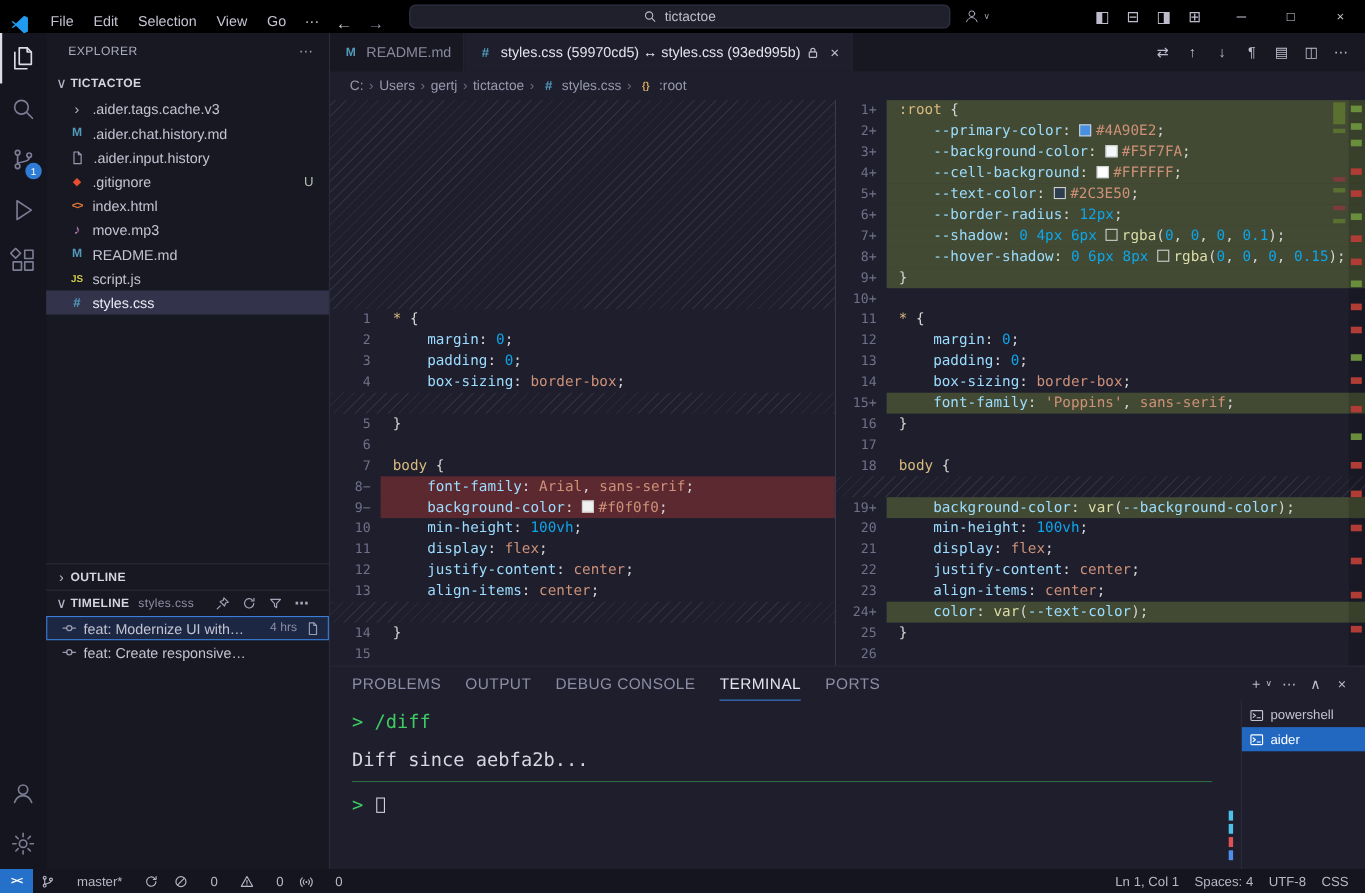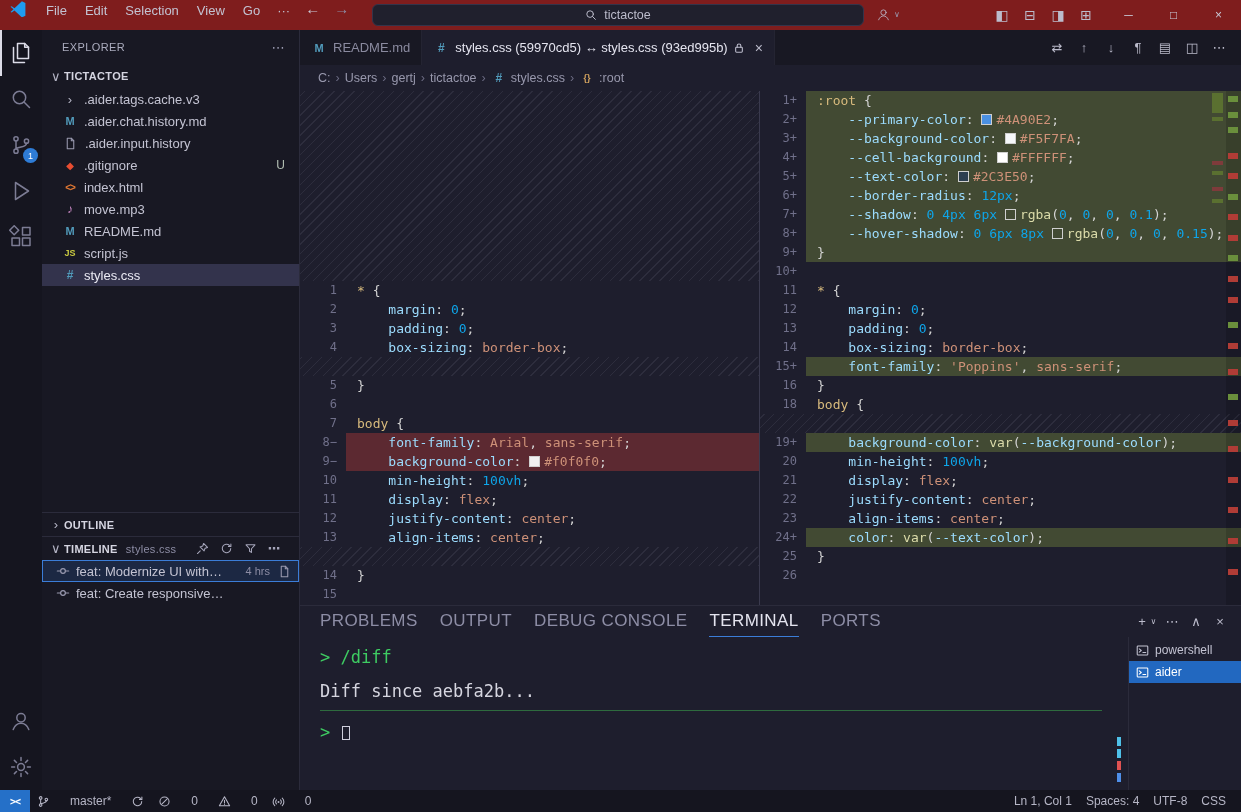--- a/index.html
+++ b/index.html
@@ -2,21 +2,21 @@
 <html><head>
 <meta charset="utf-8">
 <style>
 *{margin:0;padding:0;box-sizing:border-box}
 html,body{width:1241px;height:812px;overflow:hidden;background:#15151f;font-family:"Liberation Sans","DejaVu Sans",sans-serif;color:#c9c9d6}
 svg{display:block}
 .icn{stroke:currentColor;fill:none;stroke-width:1.5;stroke-linecap:round;stroke-linejoin:round}
 .icn13{stroke:currentColor;fill:none;stroke-width:1.3;stroke-linecap:round;stroke-linejoin:round}
 
 
-.titlebar{height:30px;background:#7f1d1d;display:flex;align-items:flex-start;padding-left:10px;position:relative;flex:none}
+.titlebar{height:30px;background:#000000;display:flex;align-items:flex-end;padding-left:10px;position:relative;flex:none}
 .logo{width:17px;height:17px;margin-right:10px}
 .menubar{display:flex}
 .menu-item{padding:3px 9px;font-size:13px;color:#c3c3d2;border-radius:4px}
 .menu-more{padding:3px 8px;color:#c3c3d2;font-size:13px}
 .nav-arrow{margin:0 7px;font-size:15px;color:#c9c9d6}
 .nav-arrow.fwd{color:#8d8da5}
 .cmd-center{position:absolute;left:372px;top:4px;width:492px;height:22px;background:#20202d;border:1px solid #34344a;border-radius:6px;display:flex;align-items:center;justify-content:center;gap:7px;color:#bcbccc;font-size:12.5px}
 .profile-wrap{position:absolute;left:876px;top:7px;display:flex;align-items:center;gap:3px;color:#bcbccc}
 .profile-chev{font-size:8px;color:#9a9ab0}
 .layout-controls{position:absolute;right:141px;top:2px;display:flex}
@@ -94,21 +94,21 @@
 .swatch{display:inline-block;width:11px;height:11px;border:1px solid #cfcfcf;margin-right:4px;transform:translateY(1px)}
 .swatch.oswatch{background:transparent}
 .minimap{position:absolute;top:0;right:16px;width:13px;height:100%;z-index:2}
 .mm-mark{position:absolute;left:0;width:11px}
 .ruler{position:absolute;top:0;right:0;width:15px;height:100%;background:rgba(0,0,0,.14);z-index:2}
 .rl-mark{position:absolute;left:2px;width:10px;height:6px}
 
 
 .panel{height:185px;border-top:1px solid #2b2b3b;background:#1e1e2d;display:flex;flex-direction:column;flex:none}
 .panel-head{height:31px;display:flex;align-items:center;padding:0 10px 0 20px;flex:none}
-.ptab{font-size:17px;letter-spacing:.4px;color:#8d8da5;margin-right:22px;height:31px;display:flex;align-items:center;border-bottom:1px solid transparent}
+.ptab{font-size:14px;letter-spacing:.4px;color:#8d8da5;margin-right:22px;height:31px;display:flex;align-items:center;border-bottom:1px solid transparent}
 .ptab.active{color:#e4e4ef;border-bottom-color:#3b7dd8}
 .panel-actions{margin-left:auto;display:flex;align-items:center;gap:2px;color:#bcbccc}
 .pa-icon{width:22px;height:22px;display:flex;align-items:center;justify-content:center;font-size:13px}
 .pa-icon.small{width:11px;margin-left:-7px;font-size:8px}
 .panel-body{flex:1;display:flex;min-height:0}
 .terminal{flex:1;position:relative;padding:12px 0 0 20px;font-family:"DejaVu Sans Mono","Liberation Mono",monospace;font-size:17px;color:#d6d6e0;min-width:0}
 .tline{height:17px;line-height:17px;white-space:pre}
 .tspacer{height:17px}
 .tspacer-small{height:7px}
 .tprompt{color:#3ecb62}
@@ -508,20 +508,24 @@
             </div>
             <div class="row added">
               <span class="gutter">15+</span>
               <span class="code"><span class="t-plain">    </span><span class="t-prop">font-family</span><span class="t-punc">: </span><span class="t-val">'Poppins'</span><span class="t-punc">, </span><span class="t-val">sans-serif</span><span class="t-punc">;</span></span>
             </div>
             <div class="row ">
               <span class="gutter">16</span>
               <span class="code"><span class="t-punc">}</span></span>
             </div>
             <div class="row ">
+              <span class="gutter">17</span>
+              <span class="code"></span>
+            </div>
+            <div class="row ">
               <span class="gutter">18</span>
               <span class="code"><span class="t-sel">body </span><span class="t-punc">{</span></span>
             </div>
             <div class="row filler" style="height: 19px;"></div>
             <div class="row added">
               <span class="gutter">19+</span>
               <span class="code"><span class="t-plain">    </span><span class="t-prop">background-color</span><span class="t-punc">: </span><span class="t-fn">var</span><span class="t-punc">(</span><span class="t-prop">--background-color</span><span class="t-punc">);</span></span>
             </div>
             <div class="row ">
               <span class="gutter">20</span>

